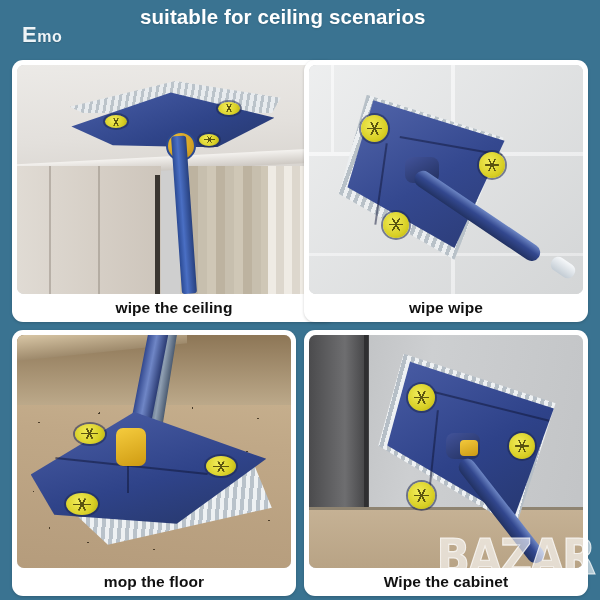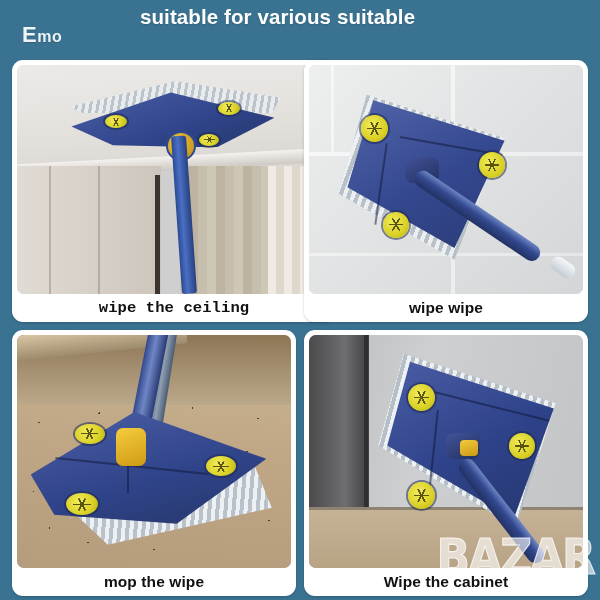--- a/index.html
+++ b/index.html
@@ -26,21 +26,21 @@
   }
   .headline span{display:block;}
 
   
   .grid{position:absolute;left:0;top:56px;width:600px;height:544px;}
   .card{
     position:absolute;background:#ffffff;border-radius:11px;
     box-shadow:0 1px 3px rgba(0,0,0,.18);
     overflow:hidden;
   }
-  .card.tl{left:12px;  top:4px;   width:324px;height:262px;font-family:Liberation Mono, monospace;}
+  .card.tl{left:12px;  top:4px;   width:324px;height:262px;}
   .card.tr{left:304px; top:4px;   width:284px;height:262px;}
   .card.bl{left:12px;  top:274px; width:284px;height:266px;}
   .card.br{left:304px; top:274px; width:284px;height:266px;}
 
   .photo{position:absolute;left:5px;top:5px;right:5px;height:229px;
          border-radius:7px;overflow:hidden;background:#cfcfcf;}
   .card.bl .photo,.card.br .photo{height:233px;}
   .caption{
     position:absolute;left:0;right:0;bottom:0;height:28px;
     display:flex;align-items:center;justify-content:center;
@@ -202,21 +202,21 @@
 </head>
 <body>
 
 <div class="page">
 
   <div class="header">
     <div class="brand">
       <span class="cap">E</span><span class="sm">mo</span>
     </div>
     <div class="headline">
-      <span>suitable for various suitable</span>
+      <span>suitable for ceiling scenarios</span>
     </div>
   </div>
 
   <div class="grid">
 
     <div class="card tl">
       <div class="photo">
         <div class="scene">
           <div class="s1-ceil"></div>
           <div class="s1-wallL"></div>
@@ -269,21 +269,21 @@
           <div class="s3-pad"></div>
           <div class="s3-head"></div>
           <div class="s3-seam1"></div>
           <div class="s3-seam2"></div>
           <div class="s3-clamp"></div>
           <div class="disc s3-d1"></div>
           <div class="disc s3-d2"></div>
           <div class="disc s3-d3"></div>
         </div>
       </div>
-      <div class="caption">mop the wipe</div>
+      <div class="caption">mop the floor</div>
     </div>
 
     <div class="card br">
       <div class="photo">
         <div class="scene">
           <div class="s4-wall"></div>
           <div class="s4-cab"></div>
           <div class="s4-cabedge"></div>
           <div class="s4-floor"></div>
           <div class="s4-floorline"></div>

